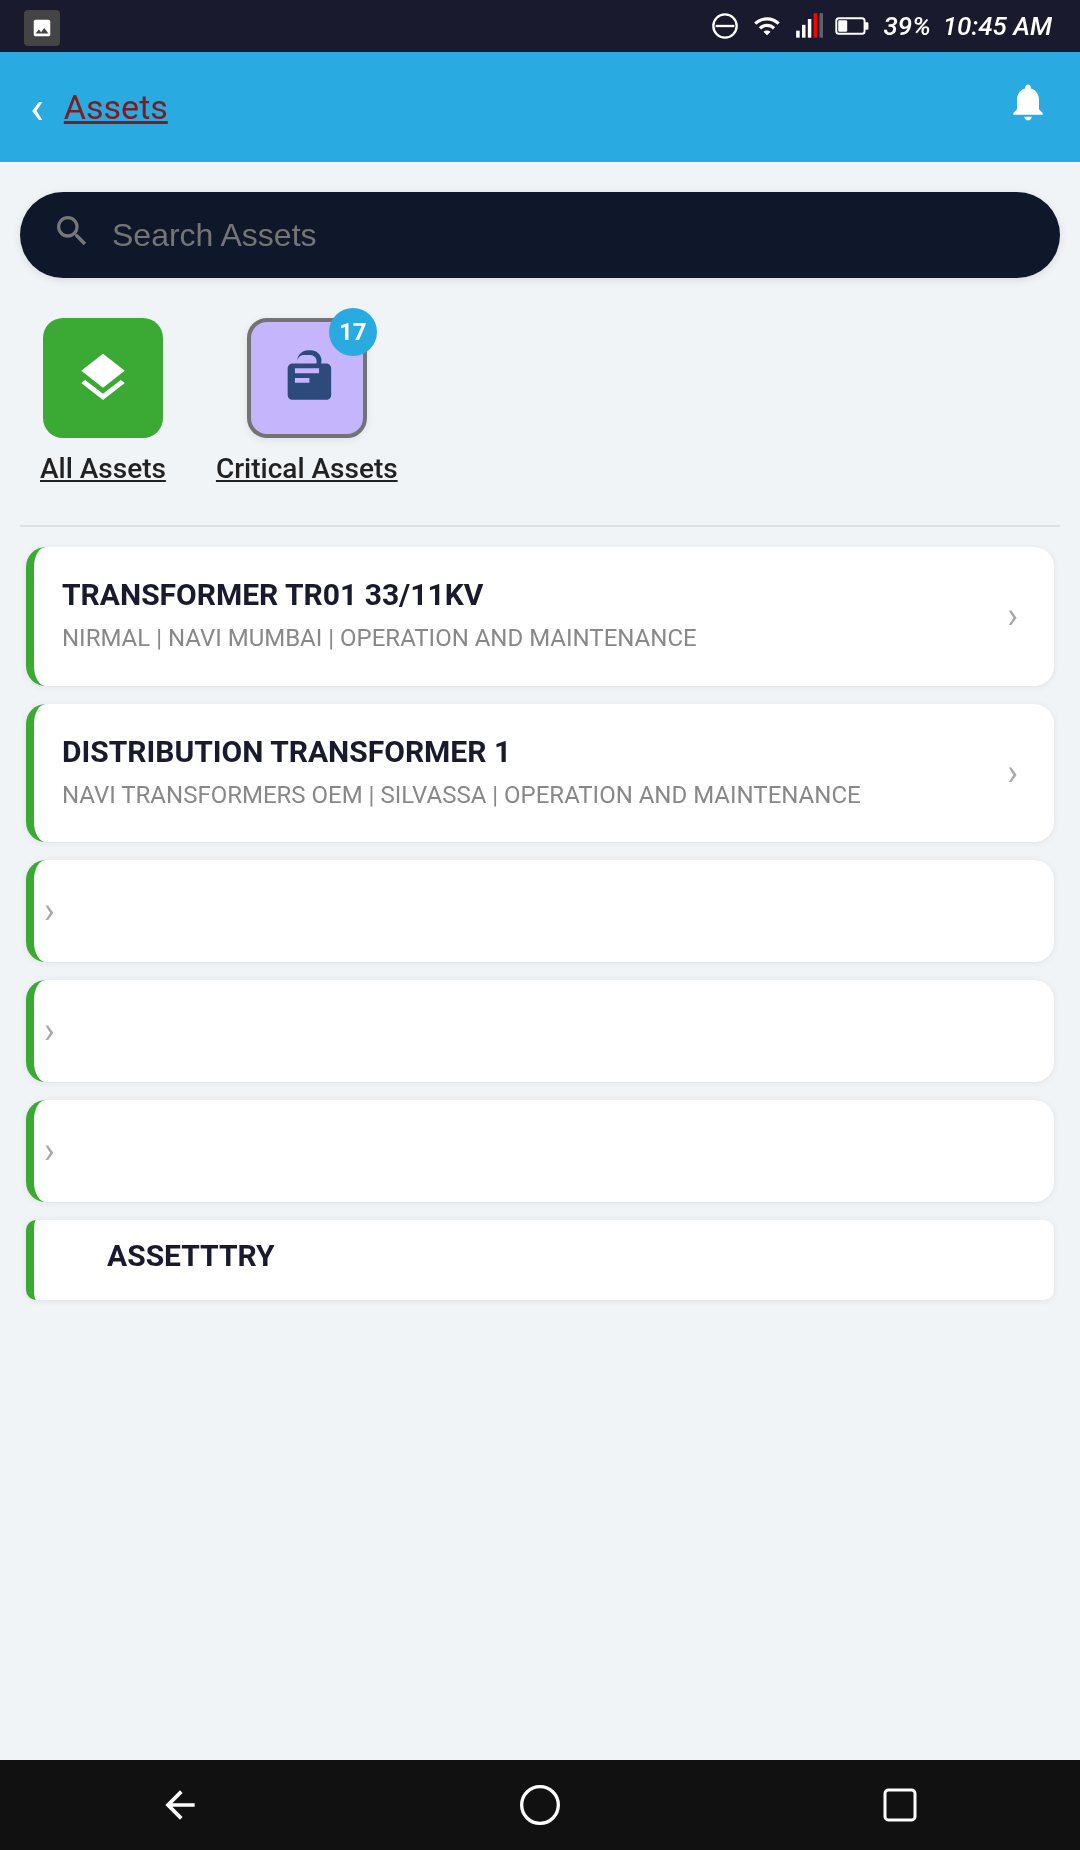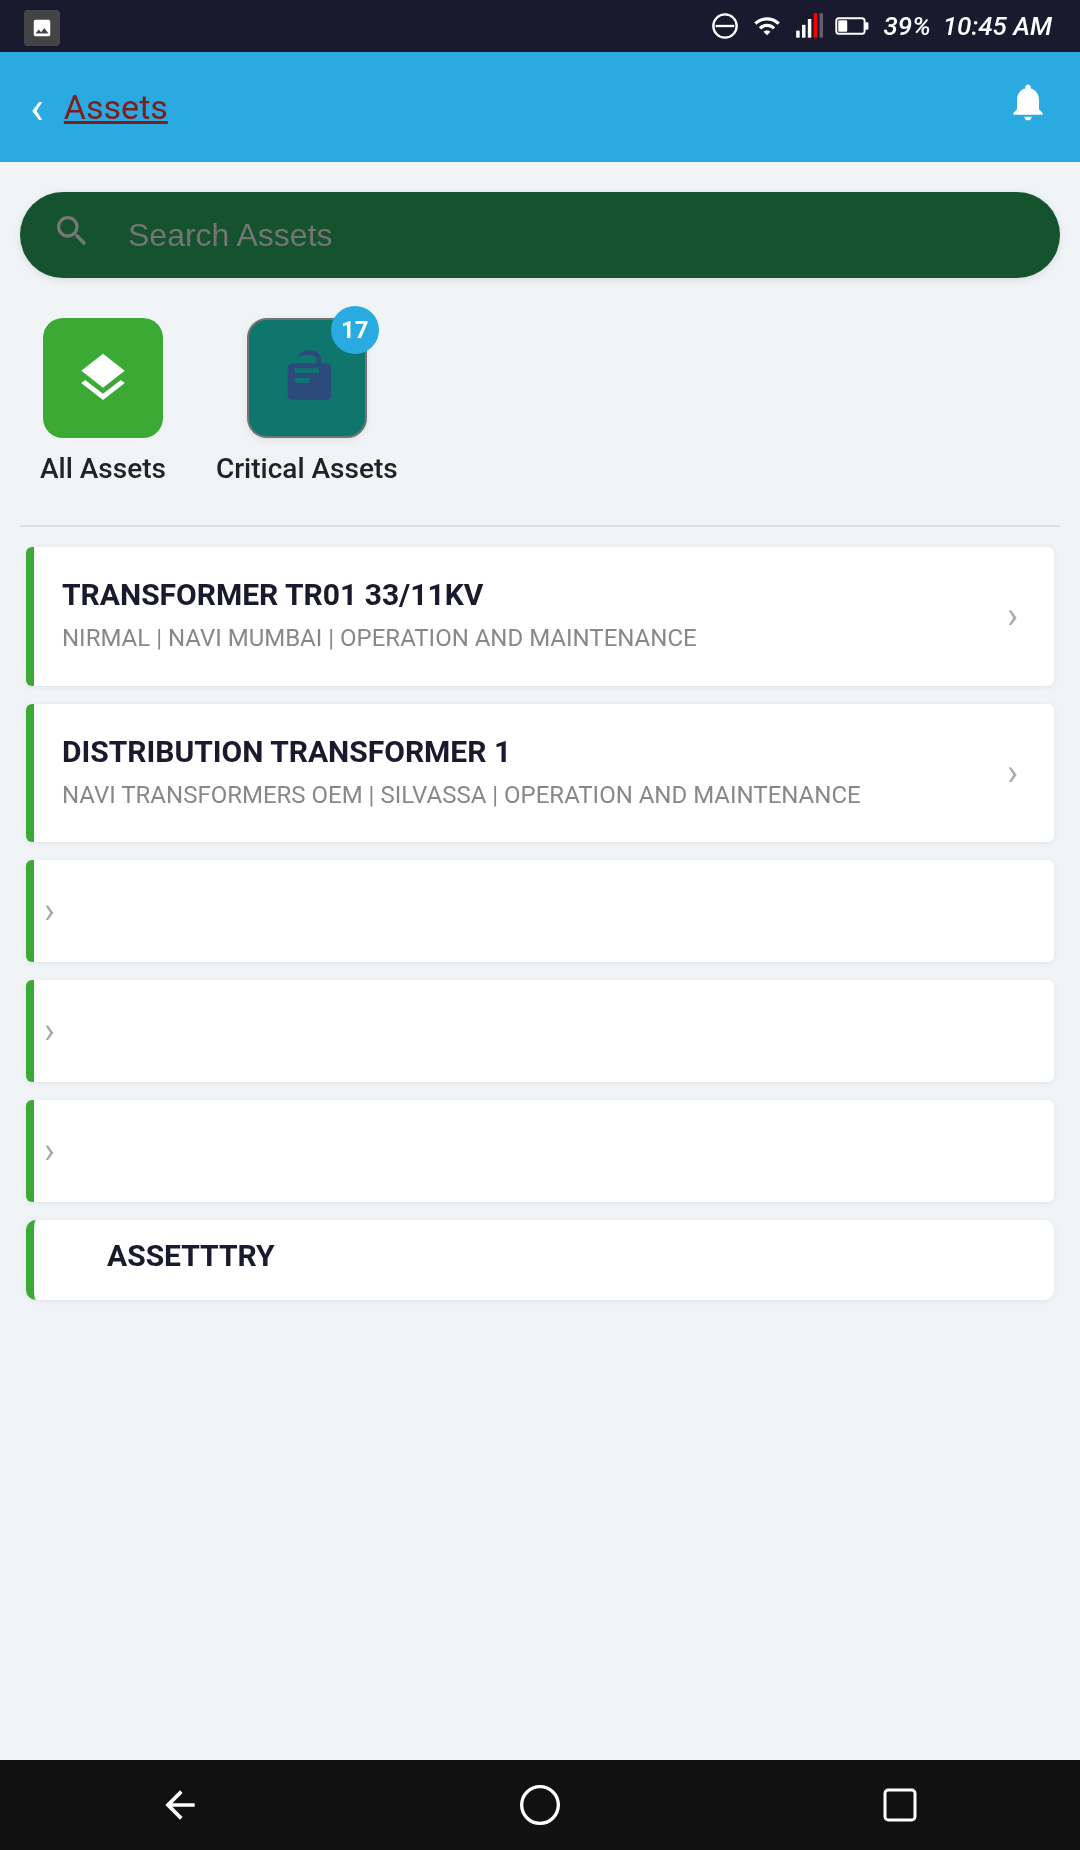--- a/index.html
+++ b/index.html
@@ -90,28 +90,27 @@
     .main-content {
       width: 100%;
       background: #f0f4f7;
       padding: 30px 20px 20px;
     }
 
     
     .search-bar {
       width: 100%;
       height: 86px;
-      background: #14532d;
+      background: #0f172a;
       border-radius: 50px;
       display: flex;
       align-items: center;
       padding: 0 32px;
       margin-bottom: 40px;
       box-shadow: 0 2px 8px rgba(0,0,0,0.1);
-      gap: 16px;
     }
 
     .search-icon {
       font-size: 38px;
       color: #555;
       margin-right: 20px;
     }
 
     .search-input {
       border: none;
@@ -149,22 +148,22 @@
       align-items: center;
       justify-content: center;
       position: relative;
     }
 
     .category-icon-wrap.green {
       background: #3aaa35;
     }
 
     .category-icon-wrap.white {
-      background: #0f766e;
-      border: 2px solid #737373;
+      background: #c4b5fd;
+      border: 4px solid #737373;
       box-shadow: 0 2px 8px rgba(0,0,0,0.08);
       text-decoration: underline;
     }
 
     .badge {
       position: absolute;
       top: -14px;
       right: -14px;
       background: #29aae1;
       color: white;
@@ -176,41 +175,42 @@
       justify-content: center;
       font-size: 24px;
       font-weight: bold;
     }
 
     .category-label {
       font-size: 28px;
       color: #222;
       font-weight: 500;
       text-align: center;
+      text-decoration: underline;
     }
 
     
     .divider {
       width: 100%;
       height: 2px;
       background: #e0e0e0;
       margin: 10px 0 20px;
     }
 
     
     .asset-list {
       display: flex;
       flex-direction: column;
       gap: 18px;
       padding: 0 6px;
     }
 
     .asset-card {
       background: white;
-      border-radius: 6px;
+      border-radius: 20px;
       padding: 30px 30px 30px 0;
       display: flex;
       align-items: center;
       box-shadow: 0 1px 6px rgba(0,0,0,0.07);
       cursor: pointer;
       border-left: 8px solid #3aaa35;
       position: relative;
       overflow: hidden;
     }
 

